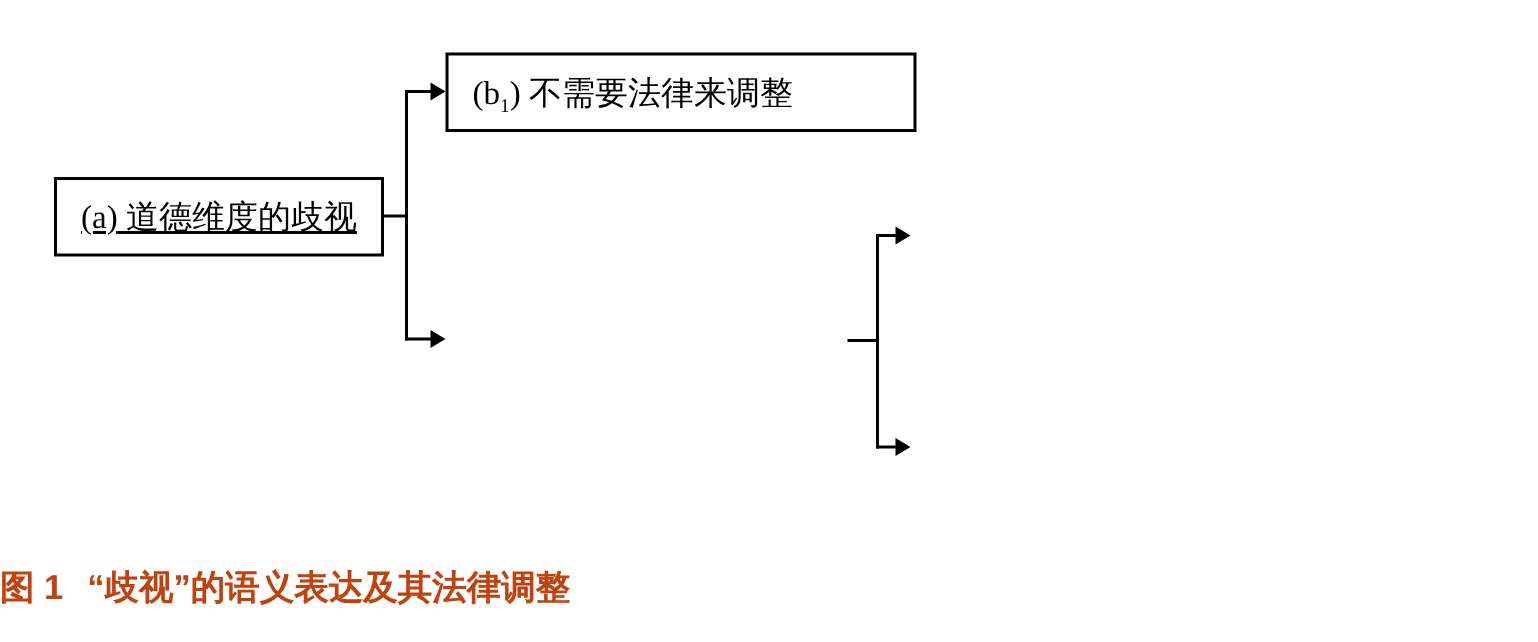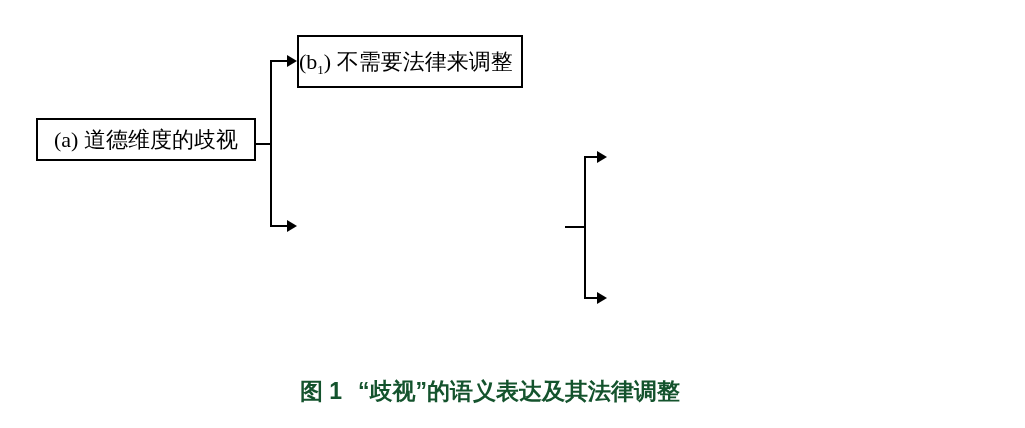--- a/index.html
+++ b/index.html
@@ -19,27 +19,28 @@
     position: absolute;
     border: 2px solid #000000;
     background: #ffffff;
     font-size: 22px;
     line-height: 34px;
     color: #000000;
   }
   .node .node-text { white-space: pre-line; }
   sub.subscript { font-size: 13px; line-height: 0; }
   .node-a {
-    left: 36px; top: 118px; width: 220px; height: 43px;
+    left: 36px; top: 118px; width: 220px; height: 53px;
     display: flex; align-items: center; justify-content: center;
     line-height: normal;
+    text-decoration: underline;
   }
   .node-b1 {
-    left: 297px; top: 35px; width: 226px; height: 53px;
-    display: flex; align-items: center; padding-left: 0;
+    left: 297px; top: 35px; width: 314px; height: 53px;
+    display: flex; align-items: center; padding-left: 16px;
     line-height: normal;
   }
   .node-b2 { left: 297px; top: 188px; width: 270px; height: 79px; padding: 3px 8px 0 14px; }
   .node-c1 { left: 607px; top: 102px; width: 318px; height: 111px; padding: 3px 6px 0 14px; }
   .node-c2 { left: 607px; top: 242px; width: 318px; height: 113px; padding: 3px 6px 0 14px; }
   .line { position: absolute; background: #000000; }
   .l-stub-a    { left: 255px; top: 143px; width: 17px; height: 2px; }
   .l-vert-1    { left: 270px; top: 60px;  width: 2px;  height: 167px; }
   .l-branch-b1 { left: 270px; top: 60px;  width: 18px; height: 2px; }
   .l-branch-b2 { left: 270px; top: 225px; width: 18px; height: 2px; }
@@ -53,25 +54,25 @@
     border-bottom: 6px solid transparent;
     border-left: 10px solid #000000;
   }
   .arrow-b1 { left: 287px; top: 55px; }
   .arrow-b2 { left: 287px; top: 220px; }
   .arrow-c1 { left: 597px; top: 151px; }
   .arrow-c2 { left: 597px; top: 292px; }
   .caption {
     position: absolute;
     top: 376px; left: 0; width: 980px;
-    text-align: center;
+    text-align: left;
     font-family: "Liberation Sans", "DejaVu Sans", sans-serif;
     font-weight: bold;
     font-size: 23px;
-    color: #14532d;
+    color: #c2410c;
   }
   .cap-label { margin-right: 16px; }
 </style>
 </head>
 <body>
 
 <div id="canvas">
 
   <div class="node node-a">
     <span class="node-label"><span>(a)</span><sub class="subscript"></sub><span></span><span class="node-text"> 道德维度的歧视</span></span>

